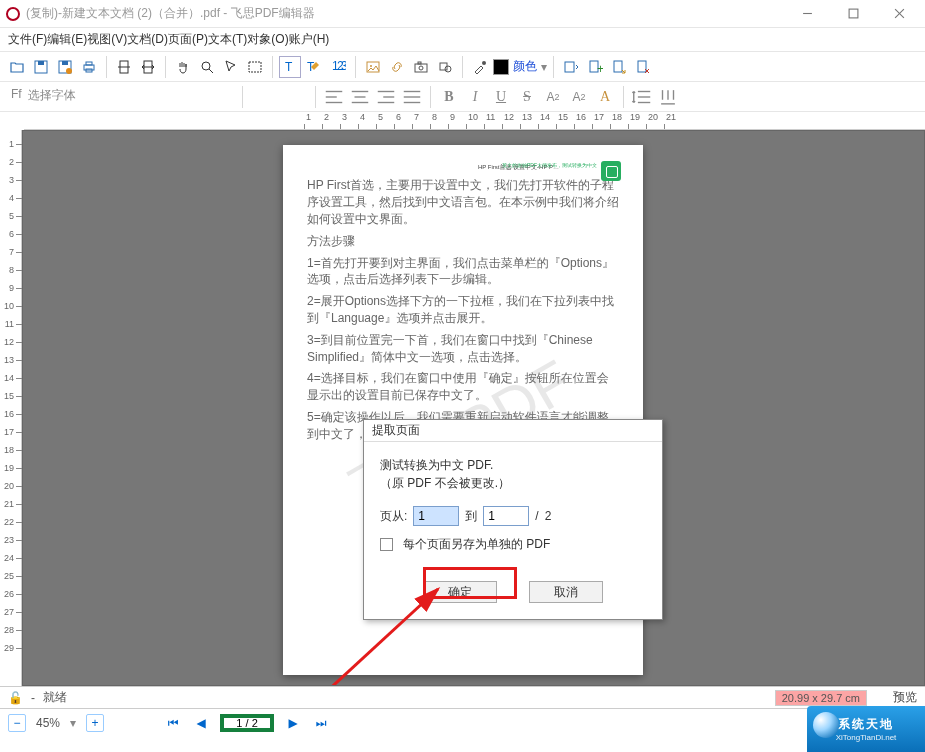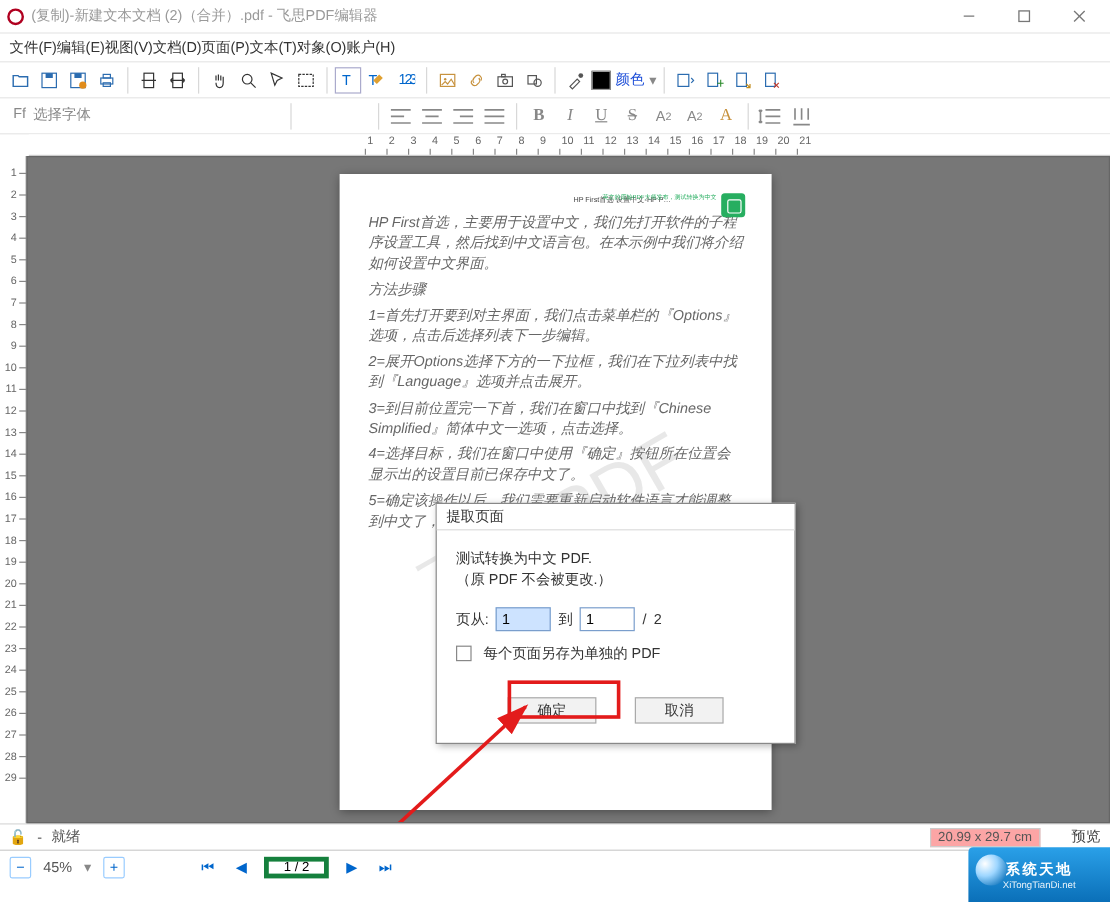--- a/index.html
+++ b/index.html
@@ -44,21 +44,21 @@
 .rv-tick::before{content:"";position:absolute;top:0;right:0;height:1px;width:6px;background:#888;}
 .rv-num{position:absolute;right:8px;top:-5px;font-size:9px;color:#666;}
 
 .canvas{flex:1;background:#777;position:relative;overflow:hidden;border:1px solid #666;}
 .page{position:absolute;left:260px;top:14px;width:360px;height:530px;background:#fff;box-shadow:0 2px 8px rgba(0,0,0,0.4);}
 .page-inner{padding:18px 24px;font-size:6px;color:#666;line-height:1.4;}
 .page-badge{position:absolute;right:22px;top:16px;width:20px;height:20px;background:#27ae60;border-radius:3px;}
 .page-badge::after{content:"";position:absolute;left:5px;top:5px;width:10px;height:10px;border:1px solid #fff;border-radius:2px;}
 .page-badge-text{position:absolute;right:46px;top:18px;font-size:5px;color:#27ae60;line-height:1.1;}
 .page-title{font-size:6px;color:#444;margin-bottom:6px;}
-.page-para{margin-bottom:5px;font-style:italic;}
+.page-para{margin-bottom:5px;}
 .watermark{position:absolute;left:50%;top:55%;transform:translate(-50%,-50%) rotate(-30deg);font-size:60px;color:rgba(150,150,150,0.22);font-weight:300;white-space:nowrap;pointer-events:none;}
 
 .dialog{position:absolute;left:340px;top:288px;width:300px;background:#fff;border:1px solid #888;box-shadow:2px 2px 6px rgba(0,0,0,0.3);}
 .dialog-title{height:22px;background:#fff;border-bottom:1px solid #ddd;padding:0 8px;font-size:12px;color:#333;display:flex;align-items:center;}
 .dialog-body{padding:14px 16px 16px;font-size:12px;color:#333;}
 .dialog-text{line-height:1.5;margin-bottom:14px;}
 .dialog-row{display:flex;align-items:center;gap:6px;margin-bottom:10px;}
 .dialog-input{width:46px;height:20px;border:1px solid #7a9ecc;padding:0 4px;font-size:12px;}
 .dialog-input.sel{background:#cde3ff;}
 .dialog-check{width:13px;height:13px;border:1px solid #888;display:inline-block;margin-right:4px;}

